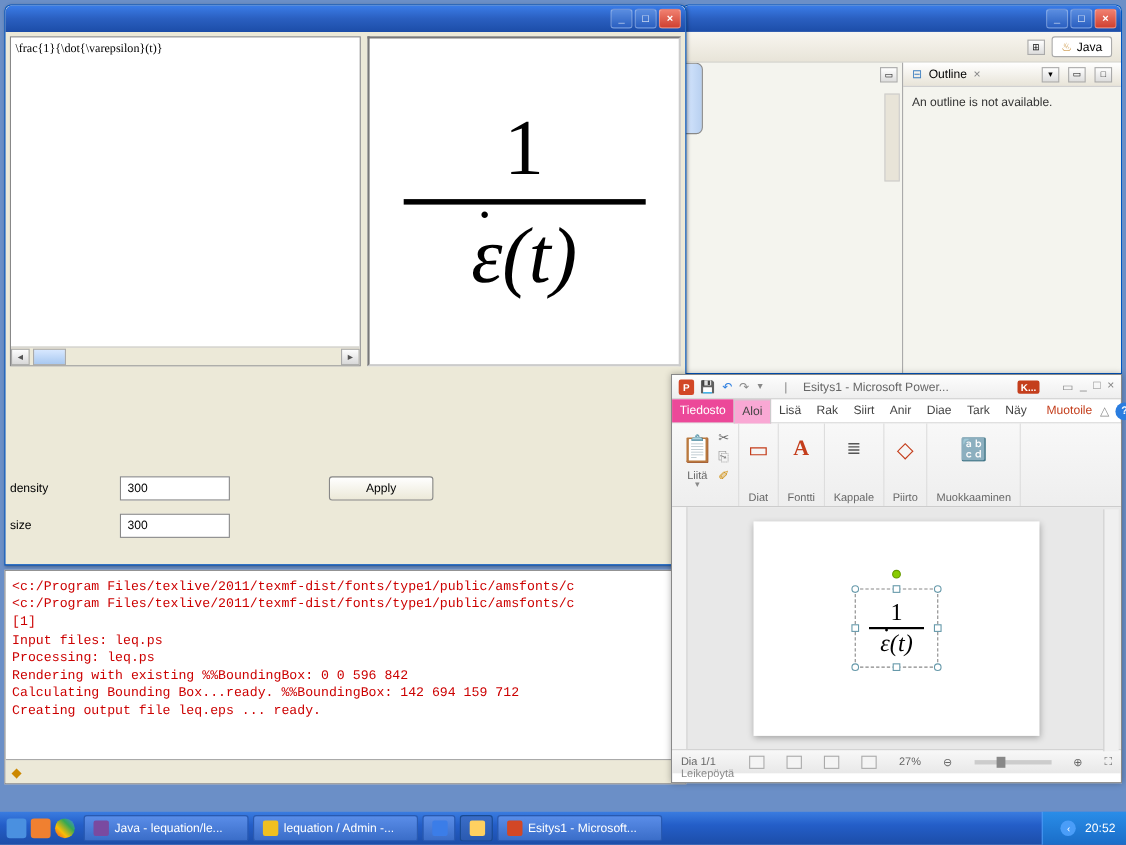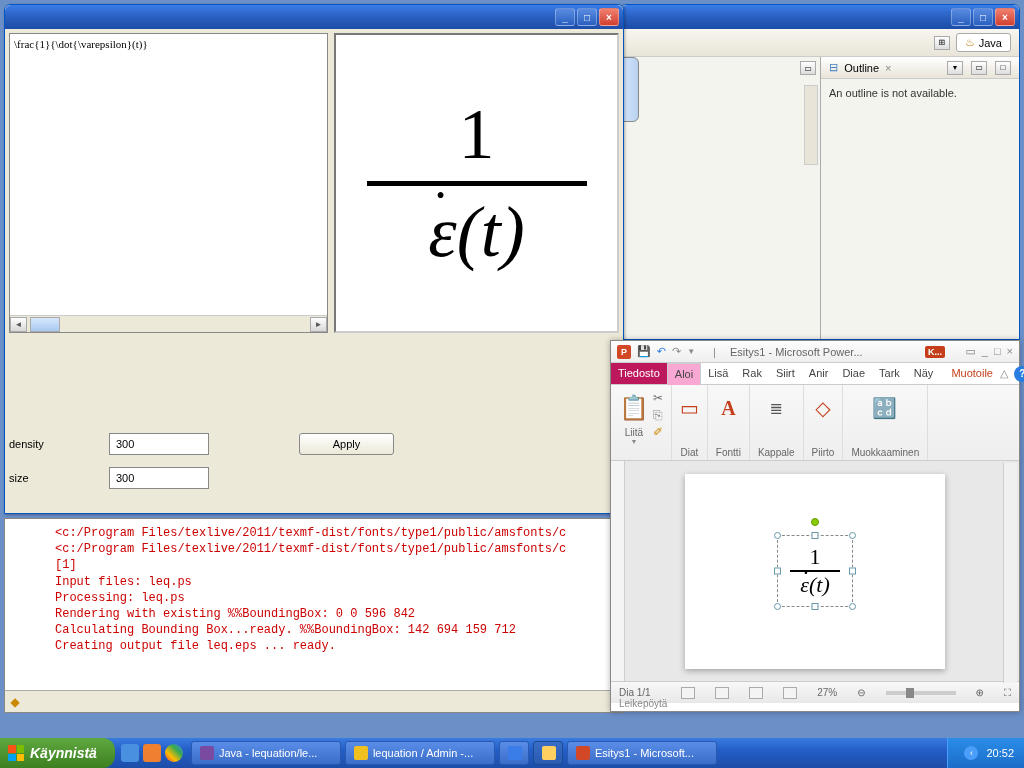--- a/index.html
+++ b/index.html
@@ -24,21 +24,21 @@
 .frac { display: flex; flex-direction: column; align-items: center; }
 .frac .num { padding: 0 20px 5px; font-size: 72px; }
 .frac .bar { width: 220px; height: 5px; background: black; }
 .frac .den { padding: 5px 10px 0; font-size: 72px; font-style: italic; position: relative; }
 .dot-eps::before { content: "·"; position: absolute; left: 14px; top: -20px; font-size: 50px; font-style: normal; }
 .controls { margin-top: 100px; display: grid; grid-template-columns: 100px 120px 1fr; row-gap: 12px; align-items: center; }
 .txtfield { background: white; border: 1px solid #888; padding: 3px 6px; width: 100px; height: 22px; font-size: 11px; }
 .btn-apply { width: 95px; height: 22px; background: linear-gradient(to bottom, #fff, #ece9d8); border: 1px solid #888; border-radius: 3px; font-size: 11px; margin-left: 70px; }
 
 
-.console { position: absolute; left: 4px; top: 518px; width: 620px; height: 195px; background: white; border: 1px solid #888; overflow: hidden; padding-left: 44px; }
+.console { position: absolute; left: 4px; top: 518px; width: 620px; height: 195px; background: white; border: 1px solid #888; overflow: hidden; }
 .console-text { padding: 6px; font-family: "Courier New", monospace; font-size: 12px; color: #cc0000; line-height: 1.35; white-space: pre; }
 .statbar { position: absolute; bottom: 0; left: 0; right: 0; height: 22px; background: #ece9d8; border-top: 1px solid #aaa; display: flex; align-items: center; }
 .statbar .cell { border-left: 1px solid #aaa; padding: 0 10px; height: 100%; display: flex; align-items: center; margin-top: 44px; }
 
 
 .win-eclipse { position: absolute; left: 620px; top: 4px; width: 400px; height: 336px; background: #ece9d8; border: 1px solid #0055c0; border-radius: 6px 6px 0 0; }
 .ecl-body { height: calc(100% - 24px); display: flex; flex-direction: column; }
 .ecl-toolbar { height: 28px; background: linear-gradient(to bottom, #f8f6f0, #e8e4d8); border-bottom: 1px solid #ccc; display: flex; justify-content: flex-end; align-items: center; padding: 0 8px; gap: 6px; }
 .persp-btn { background: white; border: 1px solid #aaa; border-radius: 3px; padding: 2px 8px; font-size: 11px; display: flex; align-items: center; gap: 4px; }
 .ecl-split { flex: 1; display: flex; }
@@ -52,21 +52,21 @@
 .mini-btn { width: 16px; height: 14px; border: 1px solid #aaa; background: linear-gradient(to bottom,#fff,#ddd); font-size: 8px; display: inline-flex; align-items: center; justify-content: center; margin-left: 2px; }
 
 
 .win-ppt { position: absolute; left: 610px; top: 340px; width: 410px; height: 372px; background: white; border: 1px solid #888; box-shadow: 0 0 6px rgba(0,0,0,0.3); }
 .ppt-title { height: 22px; background: linear-gradient(to bottom, #fdfdfd, #eeeeee); border-bottom: 1px solid #ccc; display: flex; align-items: center; padding: 0 6px; font-size: 11px; color: #666; gap: 6px; }
 .ppt-title .picon { width: 14px; height: 14px; background: #d24726; border-radius: 2px; color: white; font-weight: bold; font-size: 9px; display: flex; align-items: center; justify-content: center; }
 .ppt-title .qat { display: flex; gap: 6px; align-items: center; }
 .ppt-title .wctrl { margin-left: auto; display: flex; gap: 6px; color: #888; font-size: 11px; }
 .ribbon-tabs { height: 22px; display: flex; border-bottom: 1px solid #ccc; font-size: 11px; }
 .rtab { padding: 4px 7px; color: #444; }
-.rtab.file { background: #be185d; color: white; }
+.rtab.file { background: #ec4899; color: white; }
 .rtab.active { background: #f9a8d4; border: 1px solid #ccc; border-bottom: none; margin-bottom: -1px; }
 .ribbon { height: 76px; background: linear-gradient(to bottom, #f8f8f8, #eeeeee); border-bottom: 1px solid #ccc; display: flex; }
 .rgroup { border-right: 1px solid #ddd; padding: 4px 8px 2px; display: flex; flex-direction: column; align-items: center; justify-content: space-between; font-size: 10px; color: #666; }
 .rgroup .ico { font-size: 20px; color: #c43e1c; height: 38px; display: flex; align-items: center; }
 .rgroup .lbl { font-size: 10px; }
 .rg-paste .ico { font-size: 24px; }
 .rg-paste { flex-direction: row; align-items: flex-start; gap: 4px; }
 .rg-paste .main { display: flex; flex-direction: column; align-items: center; }
 .rg-paste .side { display: flex; flex-direction: column; gap: 3px; font-size: 12px; padding-top: 2px; }
 .rg-name { font-size: 10px; color: #888; margin-top: 2px; }
@@ -302,29 +302,20 @@
       <div class="zoom-slider">
           <div class="zoom-thumb"></div>
         </div>
       <span>⊕</span>
       <span>⛶</span>
     </div>
   </div>
 </div>
 
 <div class="taskbar">
-  <div class="start">
-    <div class="winlogo">
-        <span></span>
-        <span></span>
-        <span></span>
-        <span></span>
-      </div>
-    <span>Käynnistä</span>
-  </div>
   <div class="ql">
     <div class="ql-ico" style="background:#4a90e0"></div>
     <div class="ql-ico" style="background:#f08030"></div>
     <div class="ql-ico" style="background:linear-gradient(45deg,#ea4335,#fbbc05,#34a853,#4285f4);border-radius:50%"></div>
   </div>
   <div id="tasks" style="display:flex;flex:1;overflow:hidden">
       <div class="task">
         <div class="tico" style="background:#7a4aa0"></div>
         <span>Java - lequation/le...</span>
       </div>

